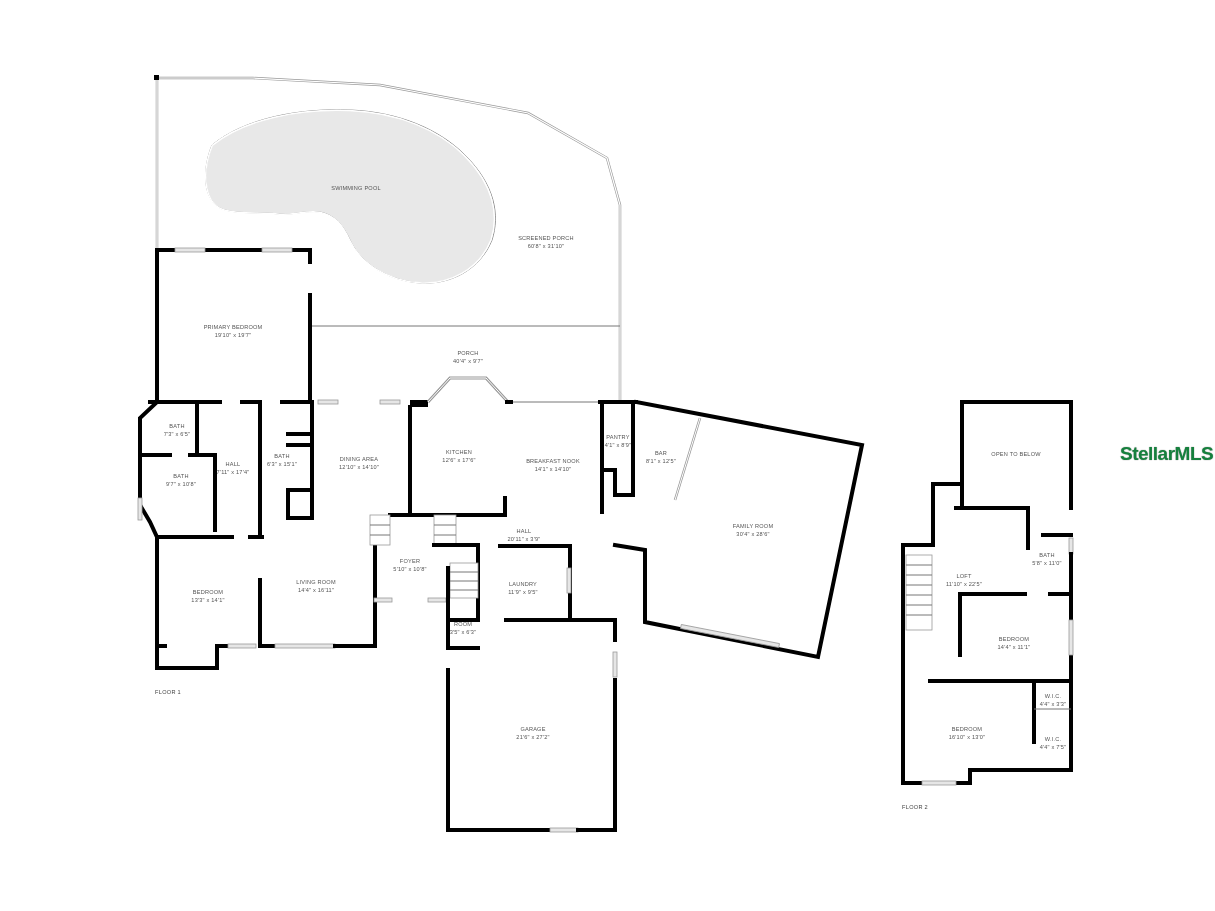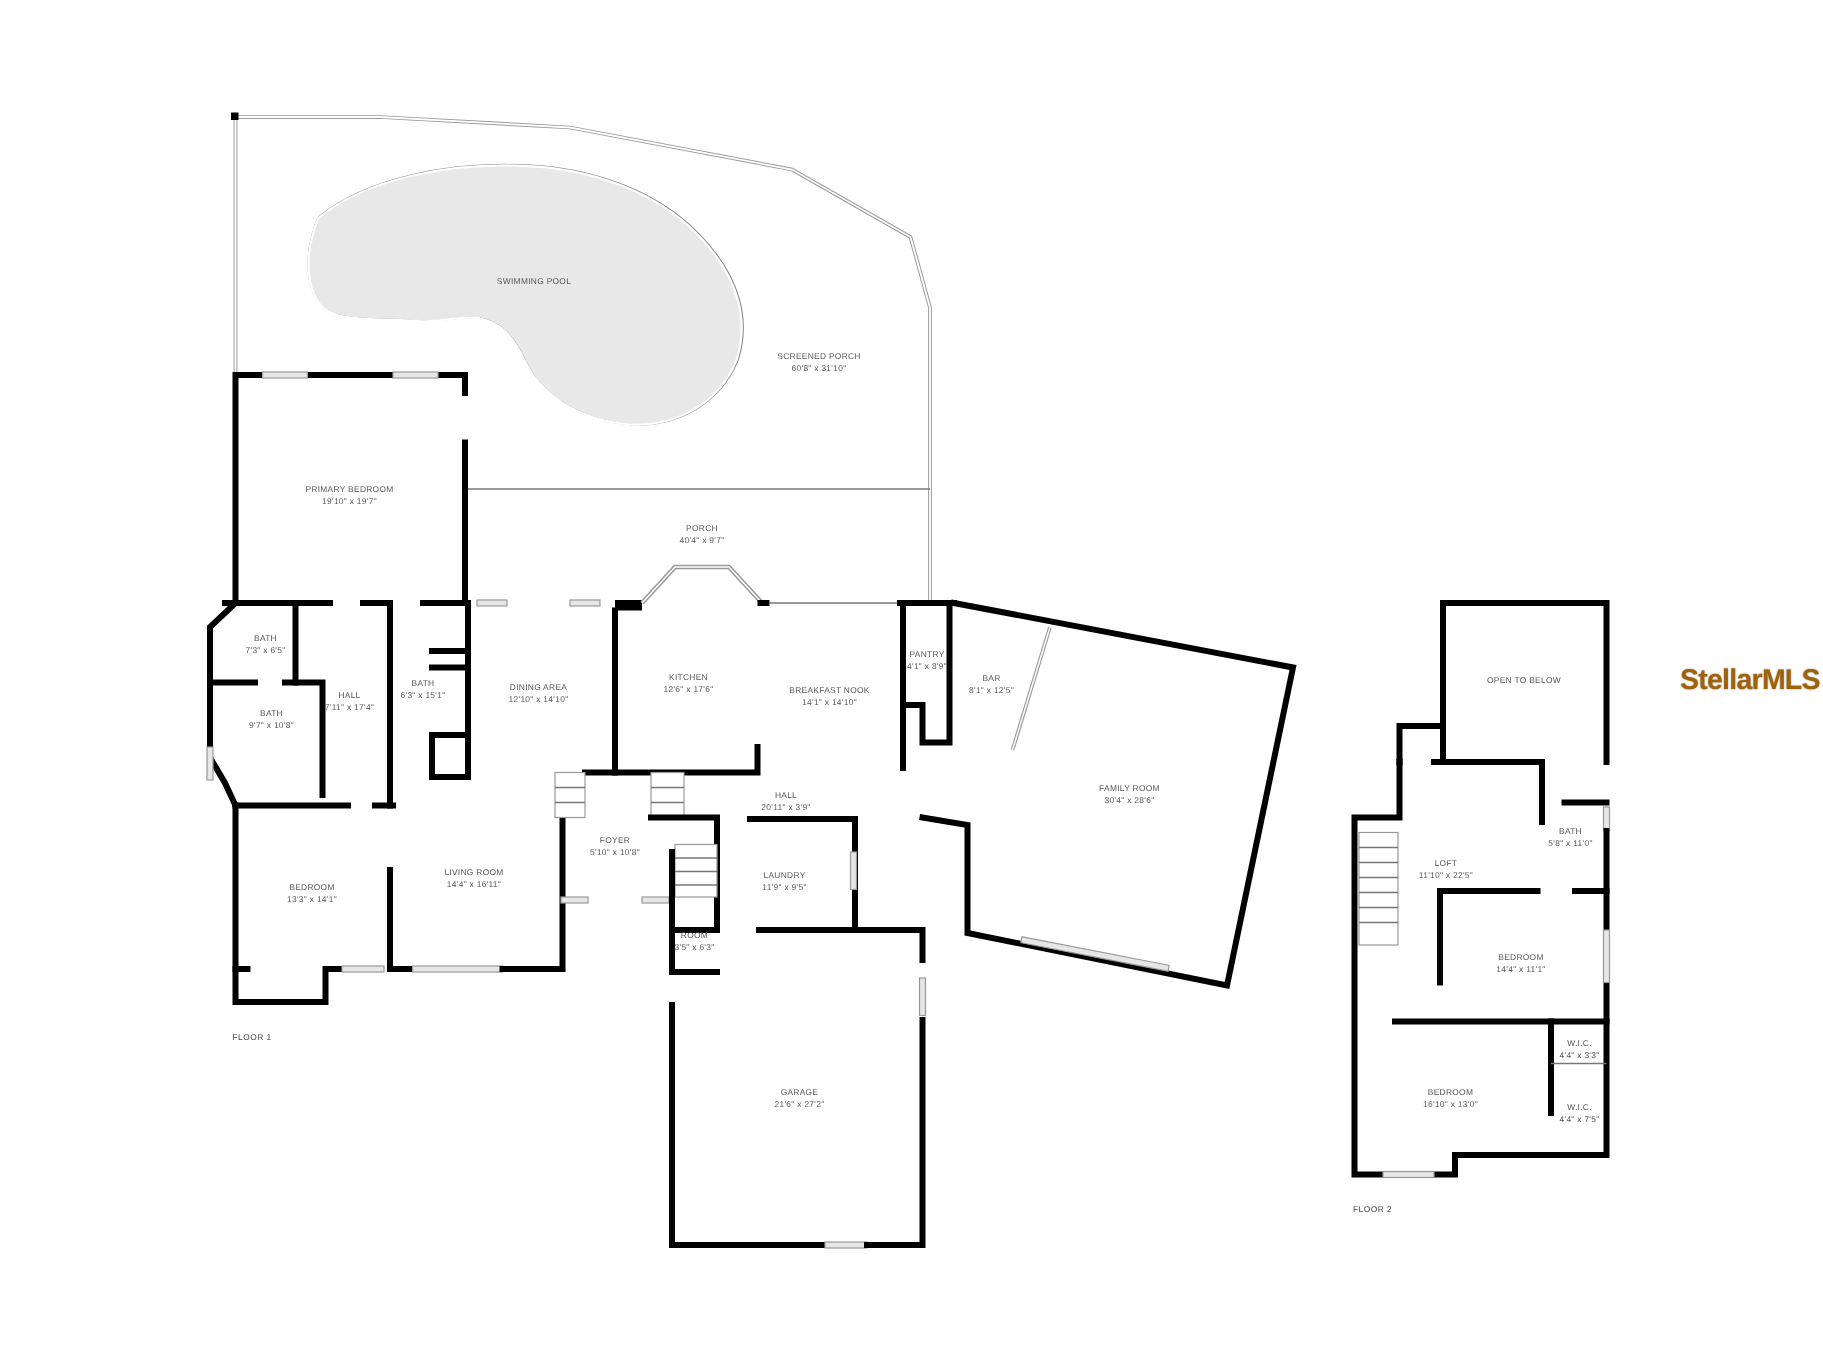--- a/index.html
+++ b/index.html
@@ -2,21 +2,21 @@
 <html><head>
 <meta charset="utf-8">
 <style>
   html,body{margin:0;padding:0;background:#ffffff;}
   body{width:1215px;height:911px;position:relative;overflow:hidden;font-family:"Liberation Sans",sans-serif;}
   #plan{position:absolute;left:0;top:0;width:1215px;height:911px;}
   .lbl{position:absolute;transform:translate(-50%,-50%);text-align:center;color:#555;font-size:5.6px;line-height:8px;letter-spacing:0.2px;white-space:nowrap;}
   .lbl .nm{display:block;text-transform:uppercase;}
   .lbl .dm{display:block;}
   .floor-lbl{position:absolute;font-size:5.6px;color:#444;letter-spacing:0.3px;text-transform:uppercase;}
-  .watermark{position:absolute;left:1120px;top:443px;font-size:19px;color:#a16207;font-weight:bold;letter-spacing:-0.5px;
+  .watermark{position:absolute;left:1120px;top:443px;font-size:19px;color:#15803d;font-weight:bold;letter-spacing:-0.5px;
     text-shadow:0 0 1px #bcbcbc,0 0 1px #bcbcbc,0 0 1px #c8c8c8;}
   .wall{stroke:#000;stroke-width:4;fill:none;stroke-linecap:square;}
   .thin{stroke:#777;stroke-width:1;fill:none;}
   .win{fill:#e6e6e6;stroke:#999;stroke-width:0.8;}
   .screen{stroke:#999;stroke-width:2.5;fill:none;}
   .screen-in{stroke:#fff;stroke-width:1.2;fill:none;}
   .stair{stroke:#999;stroke-width:0.8;fill:#fff;}
 </style>
 </head>
 <body>

